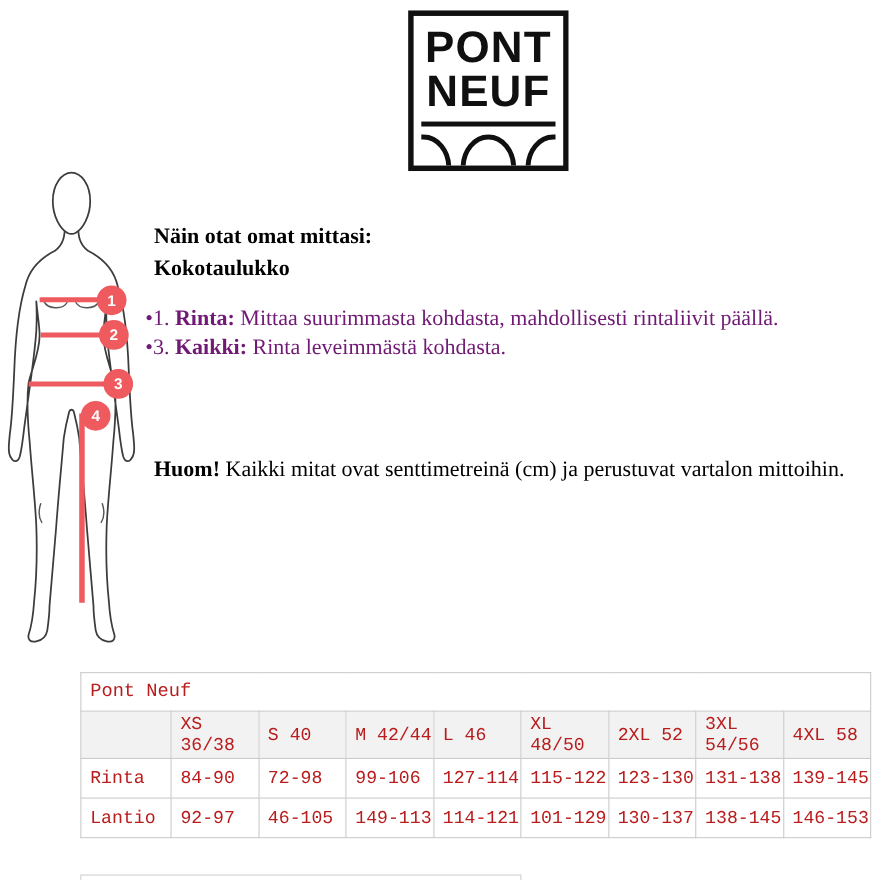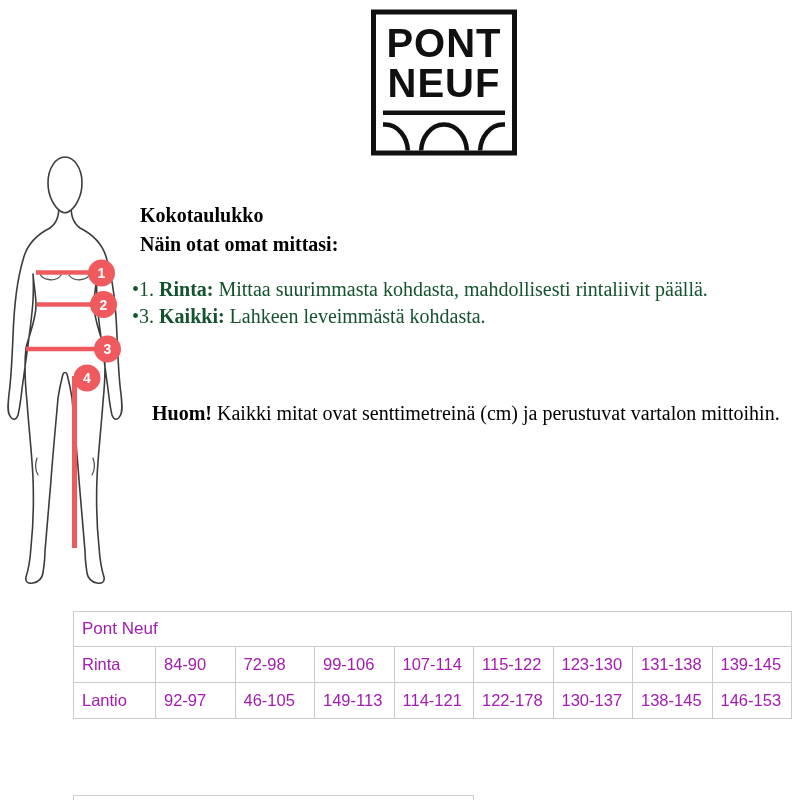--- a/index.html
+++ b/index.html
@@ -43,43 +43,42 @@
     font-size: 20px;
     line-height: 29px;
     color: #000;
     white-space: nowrap;
   }
   #bullets {
     left: 132px; top: 276px;
     font-family: "Liberation Serif", serif;
     font-size: 20px;
     line-height: 26.5px;
-    color: #14532d;
+    color: #701a75;
     white-space: nowrap;
   }
   #bullets b { font-weight: bold; }
   #note {
-    left: 140px; top: 402px;
+    left: 140px; top: 416px;
     font-family: "Liberation Serif", serif;
     font-size: 20px;
     color: #000;
     white-space: nowrap;
-    margin-left: 12px;
   }
   #note b { font-weight: bold; }
 
   
   #table-wrap { left: 73px; top: 611px; }
   table.size-table {
     border-collapse: collapse;
     table-layout: fixed;
     width: 718px;
-    font-family: Liberation Sans, sans-serif;
+    font-family: Liberation Mono, monospace;
     font-size: 16.5px;
-    color: #a21caf;
+    color: #b91c1c;
   }
   table.size-table td, table.size-table th {
     border: 1px solid #cbcbcb;
     text-align: left;
     font-weight: normal;
     padding: 2px 1px 2px 8px;
     vertical-align: middle;
     background: #ffffff;
     overflow: hidden;
   }
@@ -196,27 +195,27 @@
   </g>
   <g>
     <text class="marker-num" x="101.5" y="148">1</text>
     <text class="marker-num" x="103.5" y="179.5">2</text>
     <text class="marker-num" x="107.5" y="224">3</text>
     <text class="marker-num" x="87" y="253">4</text>
   </g>
 </svg>
 
 <div id="title-block" class="abs">
+  <div>Näin otat omat mittasi:</div>
   <div>Kokotaulukko</div>
-  <div>Näin otat omat mittasi:</div>
 </div>
 
 <div id="bullets" class="abs">
     <div><span>•1.</span> <b>Rinta:</b> <span>Mittaa suurimmasta kohdasta, mahdollisesti rintaliivit päällä.</span></div>
-    <div><span>•3.</span> <b>Kaikki:</b> <span>Lahkeen leveimmästä kohdasta.</span></div>
+    <div><span>•3.</span> <b>Kaikki:</b> <span>Rinta leveimmästä kohdasta.</span></div>
   </div>
 
 <div id="note" class="abs">
   <b>Huom!</b>
   <span>Kaikki mitat ovat senttimetreinä (cm) ja perustuvat vartalon mittoihin.</span>
 </div>
 
 <div id="table-wrap" class="abs">
   <table class="size-table">
     <colgroup>
@@ -227,40 +226,51 @@
         <col class="cs">
       <col class="cs">
         <col class="cs">
         <col class="cs">
         <col class="cs">
     </colgroup>
     <tbody>
       <tr class="title-row">
         <td colspan="9">Pont Neuf</td>
       </tr>
+      <tr class="header-row shaded">
+          <th></th>
+          <th>XS 36/38</th>
+          <th>S 40</th>
+          <th>M 42/44</th>
+          <th>L 46</th>
+          <th>XL 48/50</th>
+          <th>2XL 52</th>
+          <th>3XL 54/56</th>
+          <th>4XL 58</th>
+        </tr>
     </tbody>
     <tbody>
         <tr>
           <td>Rinta</td>
           <td>84-90</td>
           <td>72-98</td>
           <td>99-106</td>
-          <td>107-114</td>
+          <td>127-114</td>
           <td>115-122</td>
           <td>123-130</td>
           <td>131-138</td>
           <td>139-145</td>
         </tr>
         <tr>
           <td>Lantio</td>
           <td>92-97</td>
           <td>46-105</td>
           <td>149-113</td>
           <td>114-121</td>
-          <td>122-178</td>
+          <td>101-129</td>
           <td>130-137</td>
           <td>138-145</td>
           <td>146-153</td>
         </tr>
       </tbody>
   </table>
 </div>
 
 <div id="next-table-partial" class="abs"></div>
 

